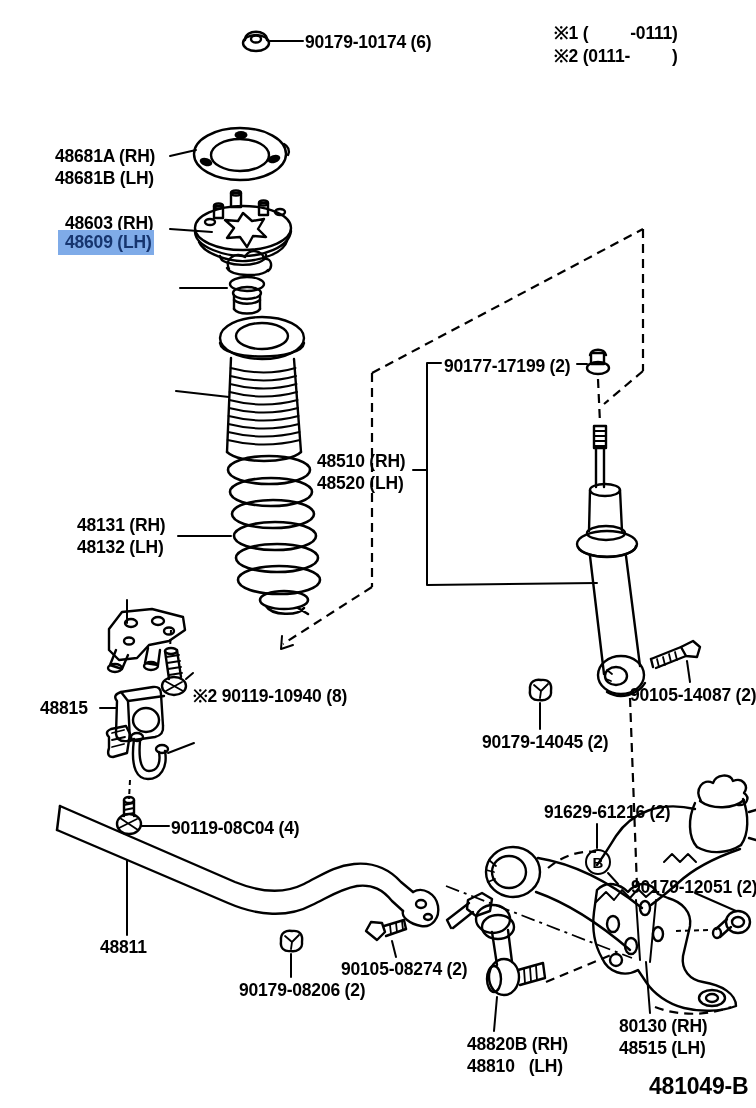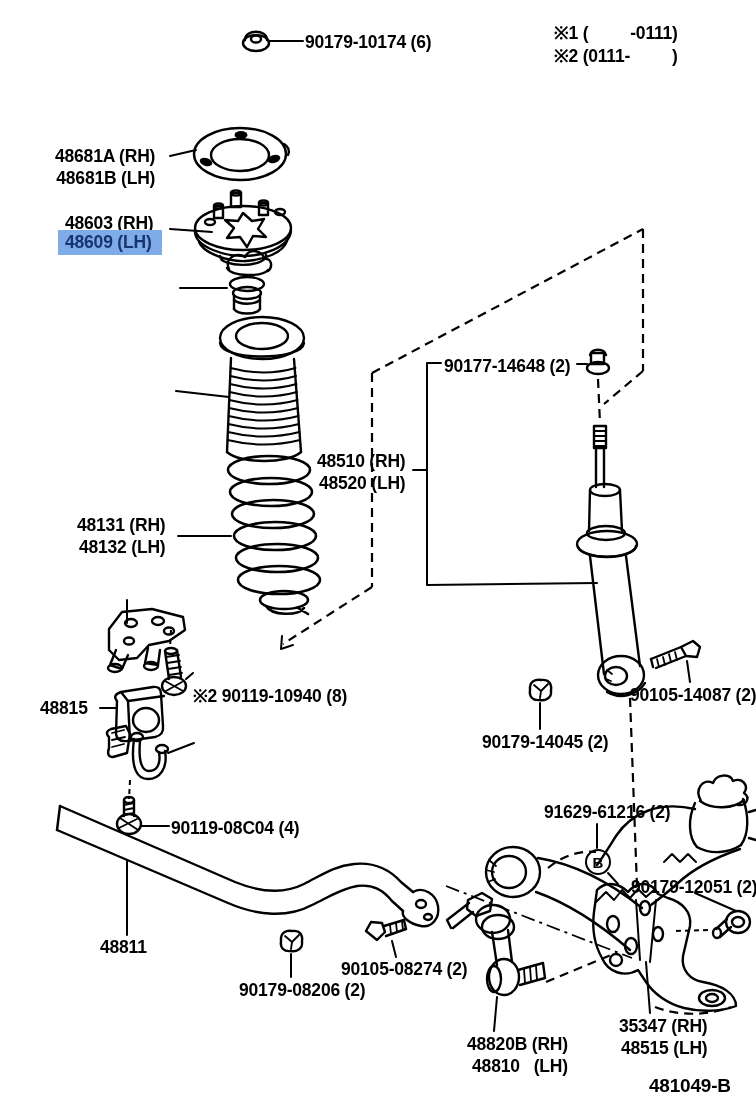--- a/index.html
+++ b/index.html
@@ -1,26 +1,26 @@
 <!DOCTYPE html>
 <html><head>
 <meta charset="utf-8">
 <style>
   html,body{margin:0;padding:0;background:#fff;}
   .stage{position:relative;width:756px;height:1108px;background:#fff;overflow:hidden;
-         font-family:"Liberation Sans",sans-serif;text-align:right;}
+         font-family:"Liberation Sans",sans-serif;}
   .stage svg{position:absolute;left:0;top:0;}
   .lbl{position:absolute;font-weight:700;font-size:17.5px;line-height:22px;color:#000;
        white-space:pre;letter-spacing:-0.2px;cursor:default;}
   .lbl span{display:block;}
-  .hl{padding:1px 10px 2px 7px;}
+  .hl{padding:1px 2px 2px 7px;}
   .bref{position:absolute;left:585px;top:849px;width:22px;height:22px;border:2.5px solid #000;
         border-radius:50%;font-weight:700;font-size:15px;display:flex;align-items:center;
         justify-content:center;color:#000;}
-  .code{font-size:19px;}
+  .code{font-size:23px;}
 </style>
 </head>
 <body>
 
 <div class="stage">
 
   <svg width="756" height="1108" viewBox="0 0 756 1108">
 
     <g stroke="#000" fill="none" stroke-width="2.4" stroke-linecap="round" stroke-linejoin="round">
 
@@ -289,32 +289,32 @@
     <path d="M446,886 L632,958" stroke="#000" stroke-width="1.8" fill="none" stroke-dasharray="14 5 3 5"></path>
   </svg>
 
   <div class="lbl" style="left:305px;top:31px"><span>90179-10174 (6)</span></div>
   <div class="lbl" style="left:554px;top:22px"><span>※1 (         -0111)</span></div>
   <div class="lbl" style="left:554px;top:45px"><span>※2 (0111-         )</span></div>
   <div class="lbl" style="left:55px;top:145px"><span>48681A (RH)</span><span>48681B (LH)</span></div>
   <div class="lbl" style="left:65px;top:212px"><span>48603 (RH)</span></div>
   <div class="lbl hl" style="left: 58px; top: 230px; background: rgb(127, 171, 232); color: rgb(22, 53, 111);"><span>48609 (LH)</span></div>
   <div class="lbl" style="left:317px;top:450px"><span>48510 (RH)</span><span>48520 (LH)</span></div>
-  <div class="lbl" style="left:444px;top:355px"><span>90177-14648 (2)</span></div>
+  <div class="lbl" style="left:444px;top:355px"><span>90177-17199 (2)</span></div>
   <div class="lbl" style="left:77px;top:514px"><span>48131 (RH)</span><span>48132 (LH)</span></div>
   <div class="lbl" style="left:193px;top:685px"><span>※2 90119-10940 (8)</span></div>
   <div class="lbl" style="left:40px;top:697px"><span>48815</span></div>
   <div class="lbl" style="left:171px;top:817px"><span>90119-08C04 (4)</span></div>
   <div class="lbl" style="left:100px;top:936px"><span>48811</span></div>
   <div class="lbl" style="left:239px;top:979px"><span>90179-08206 (2)</span></div>
   <div class="lbl" style="left:341px;top:958px"><span>90105-08274 (2)</span></div>
   <div class="lbl" style="left:482px;top:731px"><span>90179-14045 (2)</span></div>
   <div class="lbl" style="left:630px;top:684px"><span>90105-14087 (2)</span></div>
   <div class="lbl" style="left:544px;top:801px"><span>91629-61216 (2)</span></div>
   <div class="lbl" style="left:631px;top:876px"><span>90179-12051 (2)</span></div>
   <div class="lbl" style="left:467px;top:1033px"><span>48820B (RH)</span><span>48810   (LH)</span></div>
-  <div class="lbl" style="left:619px;top:1015px"><span>35347 (RH)</span><span>48515 (LH)</span></div>
+  <div class="lbl" style="left:619px;top:1015px"><span>80130 (RH)</span><span>48515 (LH)</span></div>
   <div class="lbl code" style="left:649px;top:1075px"><span>481049-B</span></div>
 
   <div class="bref">
       <span>B</span>
     </div>
 </div>
 
 </body></html>

